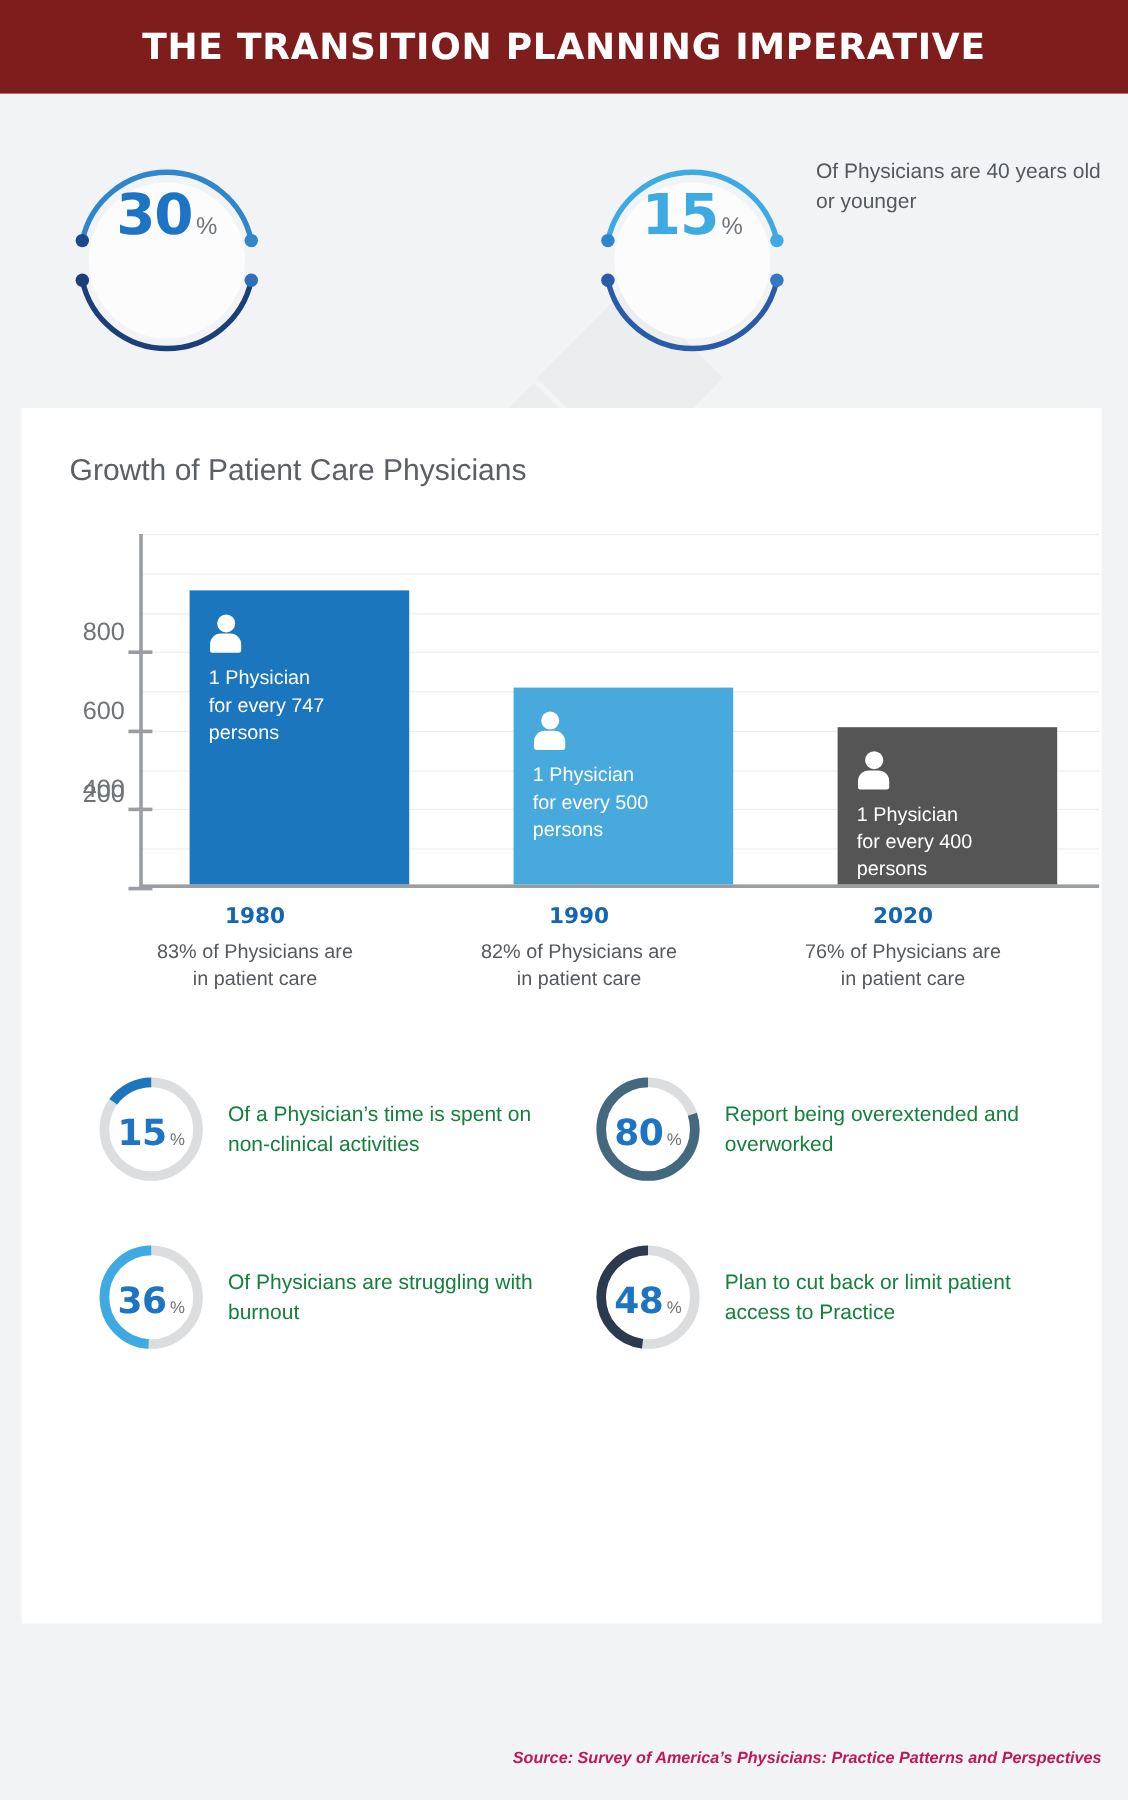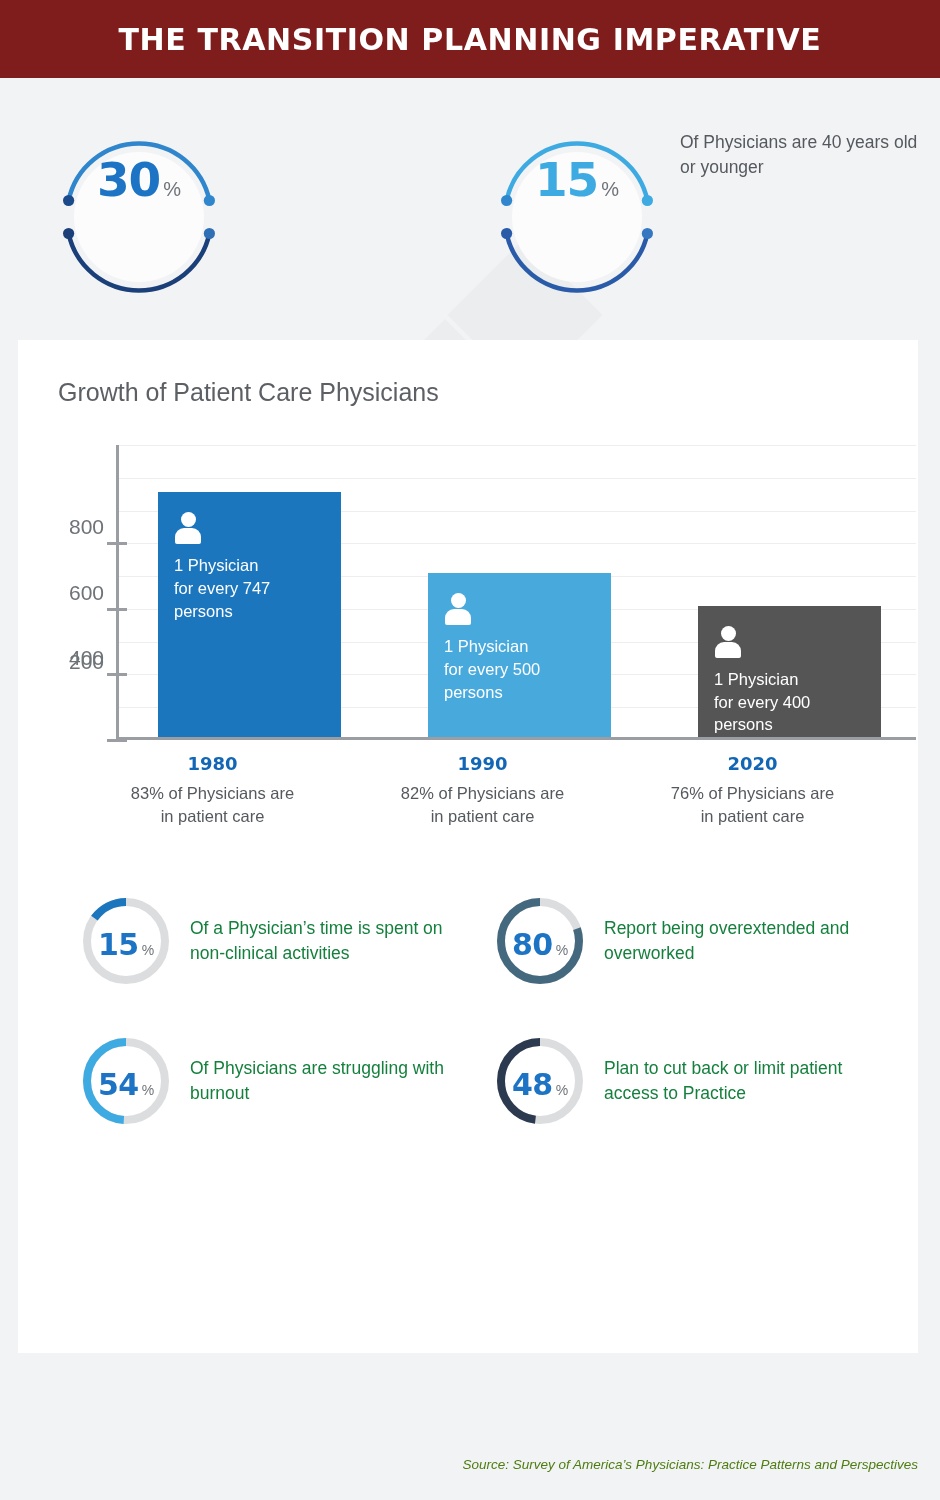--- a/index.html
+++ b/index.html
@@ -287,22 +287,22 @@
   }
 
   
   #source-footer {
     position: absolute;
     right: 22px;
     bottom: 28px;
     z-index: 2;
     font-size: 13.5px;
     font-style: italic;
-    font-weight: 400;
-    color: #4d7c0f;
+    font-weight: 700;
+    color: #be185d;
   }
 </style>
 </head>
 <body>
 
 <div id="watermark">
   <div class="wm-diamond" style="left:370px; top:120px; width:150px; height:150px;"></div>
   <div class="wm-diamond" style="left:470px; top:30px; width:110px; height:110px;"></div>
   <div class="wm-diamond" style="left:130px; top:330px; width:190px; height:190px;"></div>
   <div class="wm-diamond" style="left:420px; top:300px; width:120px; height:120px;"></div>
@@ -481,21 +481,21 @@
       <div class="bottom-stat-label">Report being overextended and overworked</div>
     </div>
 
     <div class="bottom-stat">
       <div class="donut">
         <svg width="92" height="92" viewBox="0 0 92 92">
           <circle cx="46" cy="46" r="39" fill="none" stroke="#dcdddf" stroke-width="8"></circle>
           <circle cx="46" cy="46" r="39" fill="none" stroke="#3eaae2" stroke-width="8" stroke-dasharray="120.1 125.0" stroke-dashoffset="0" transform="rotate(-90 46 46) scale(1,-1) translate(0,-92)"></circle>
         </svg>
         <div class="donut-center">
-          <span class="donut-num">54</span>
+          <span class="donut-num">36</span>
           <span class="donut-pct">%</span>
         </div>
       </div>
       <div class="bottom-stat-label">Of Physicians are struggling with burnout</div>
     </div>
 
     <div class="bottom-stat">
       <div class="donut">
         <svg width="92" height="92" viewBox="0 0 92 92">
           <circle cx="46" cy="46" r="39" fill="none" stroke="#dcdddf" stroke-width="8"></circle>

